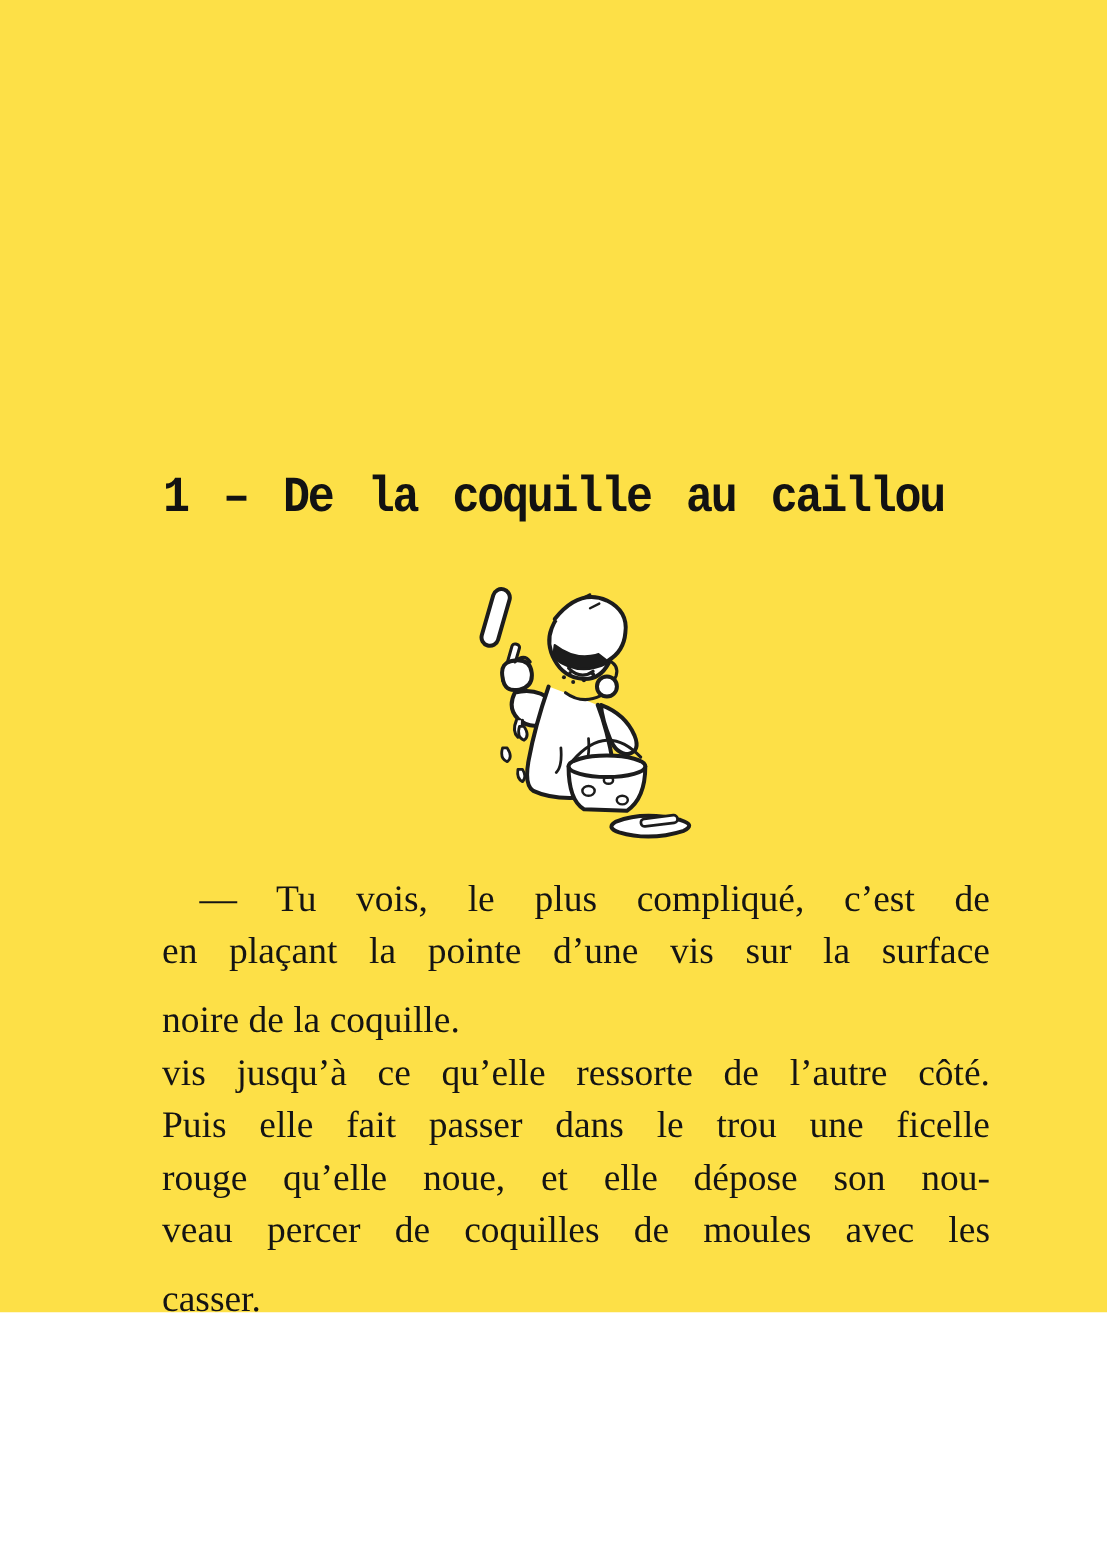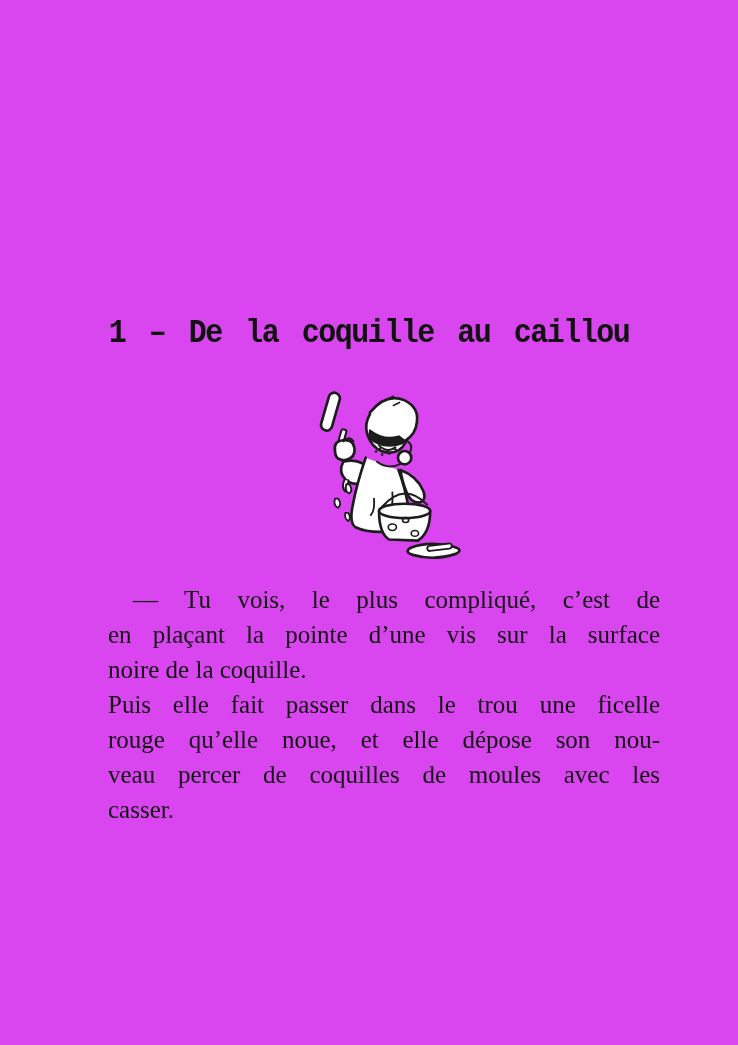--- a/index.html
+++ b/index.html
@@ -1,20 +1,20 @@
 <!DOCTYPE html>
 <html><head>
 <meta charset="utf-8">
 <style>
   html, body { margin: 0; padding: 0; background: #ffffff; }
   .page {
     position: relative;
     width: 738px;
-    height: 1045px;
-    background: #d946ef;
+    height: 875px;
+    background: #fde047;
     overflow: hidden;
     font-family: "Liberation Serif", "DejaVu Serif", serif;
     color: #161616;
   }
   .chapter-title {
     position: absolute;
     top: 314px;
     left: 0;
     width: 738px;
     margin: 0;
@@ -45,20 +45,21 @@
     line-height: 35px;
     color: #141414;
   }
   .para { margin: 0; }
   .body-text .line {
     text-align: justify;
     text-align-last: justify;
   }
   .body-text .line.last {
     text-align-last: left;
+    margin-top: 11px;
   }
   .body-text .line.first {
     text-indent: 25px;
   }
 </style>
 </head>
 <body>
 
 <div class="page">
 
@@ -121,20 +122,21 @@
     </svg>
   </div>
 
   <div class="body-text">
     <p class="para">
       <span class="line first" style="display:block">— Tu vois, le plus compliqué, c’est de</span>
       <span class="line" style="display:block">en plaçant la pointe d’une vis sur la surface</span>
       <span class="line last" style="display:block">noire de la coquille.</span>
     </p>
     <p class="para">
+      <span class="line" style="display:block">vis jusqu’à ce qu’elle ressorte de l’autre côté.</span>
       <span class="line" style="display:block">Puis elle fait passer dans le trou une ficelle</span>
       <span class="line" style="display:block">rouge qu’elle noue, et elle dépose son nou-</span>
       <span class="line" style="display:block">veau percer de coquilles de moules avec les</span>
       <span class="line last" style="display:block">casser.</span>
     </p>
   </div>
 
 </div>
 
 </body></html>

